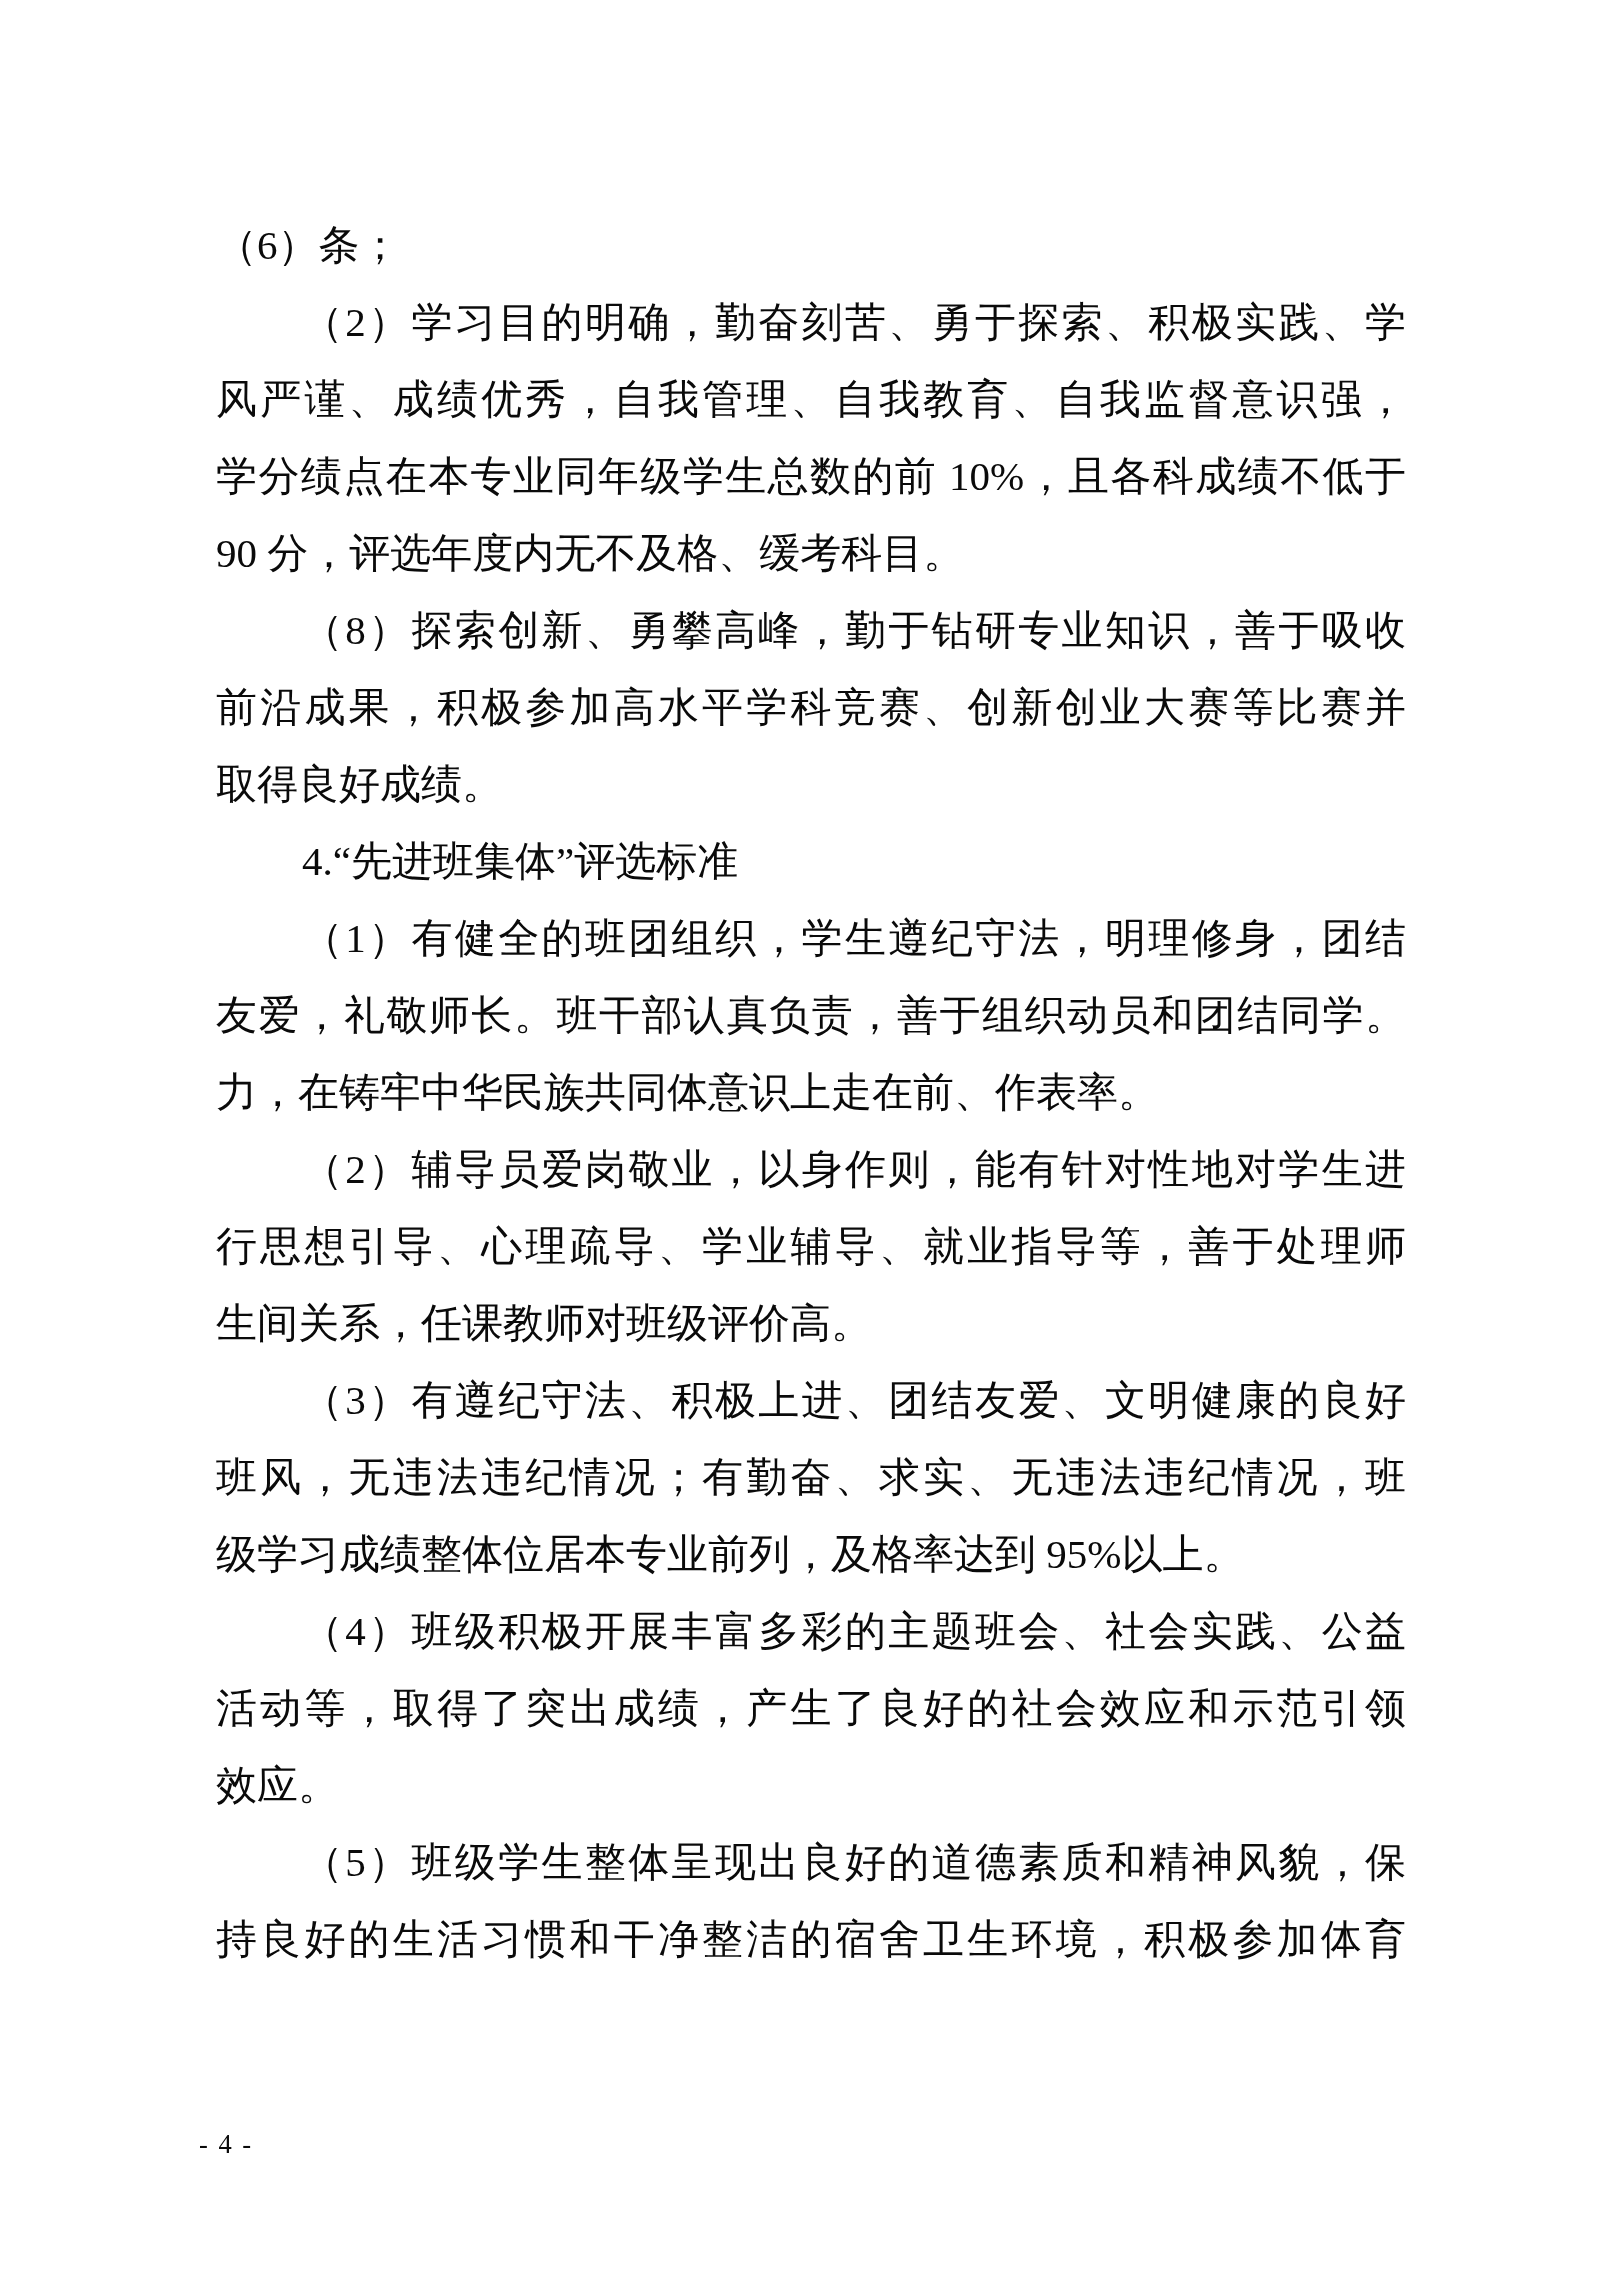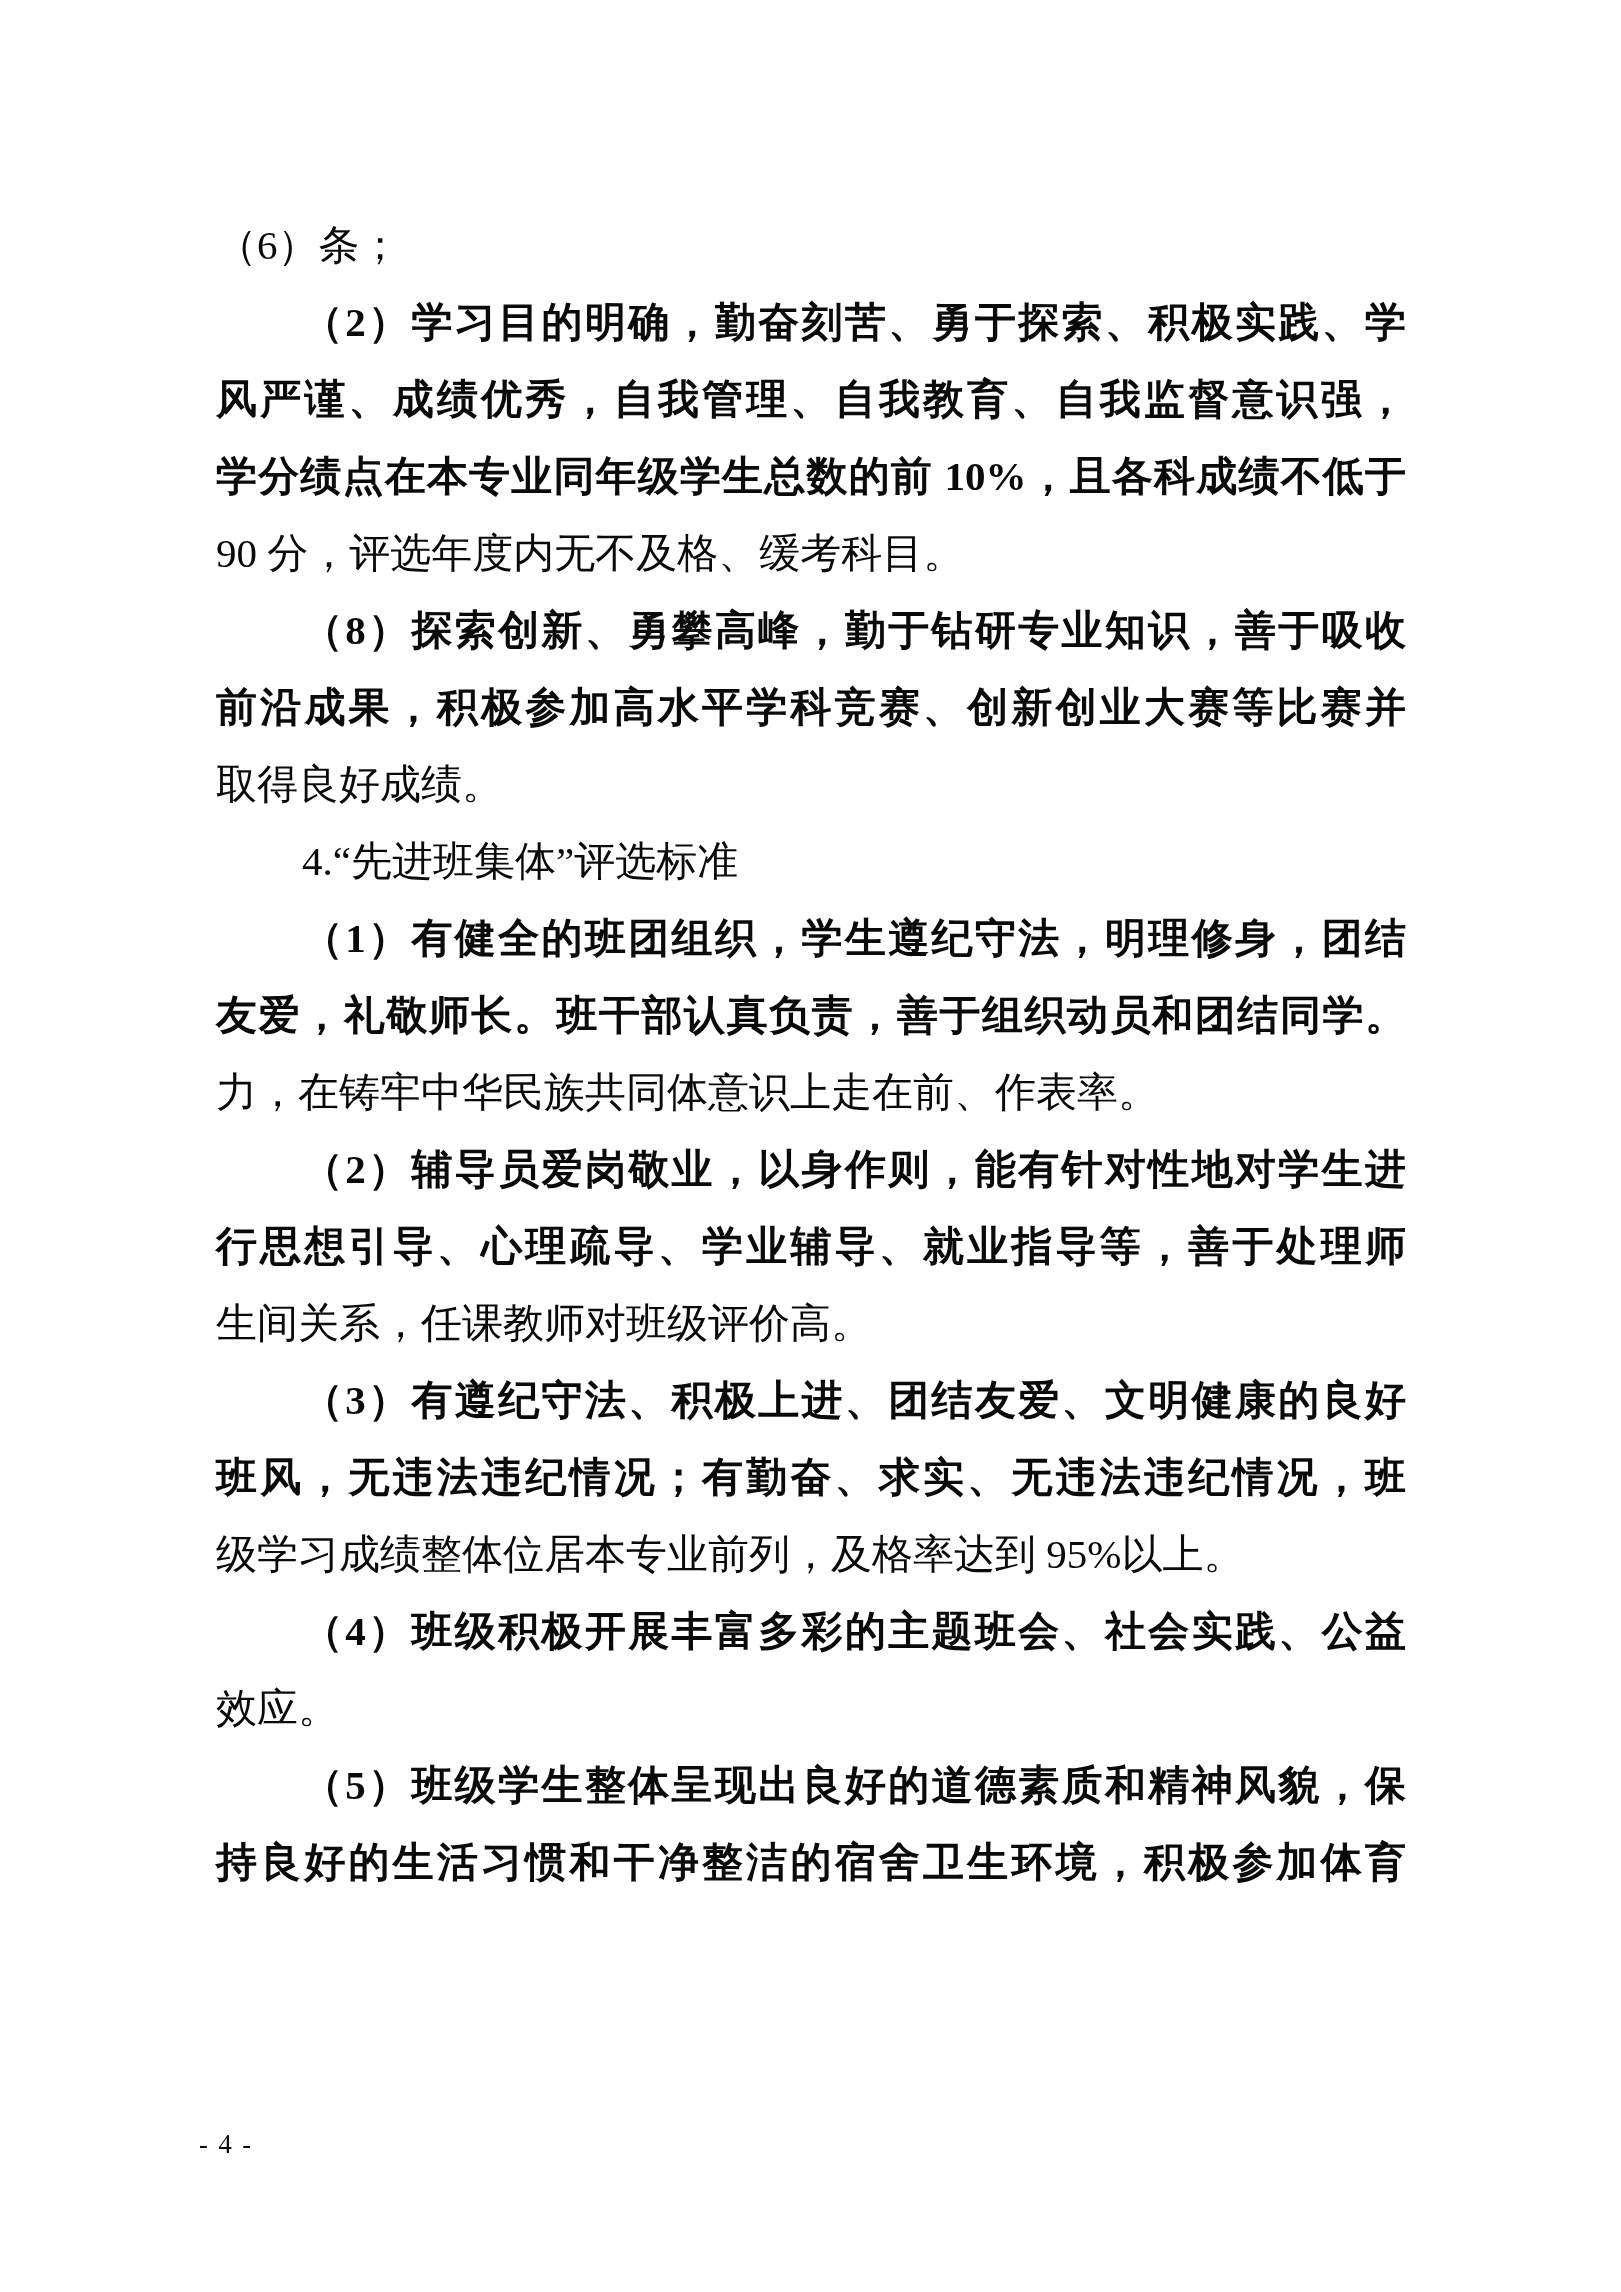--- a/index.html
+++ b/index.html
@@ -27,21 +27,20 @@
     line-height: 77px;
     font-size: 41px;
     text-align: left;
     white-space: nowrap;
   }
   .line.justify {
     white-space: normal;
     text-align: justify;
     text-align-last: justify;
     text-justify: inter-character;
-    font-weight: bold;
   }
   .line.indent {
     text-indent: 86px;
   }
   .line.heading {
     font-weight: normal;
     white-space: nowrap;
   }
   .footer {
     position: absolute;
@@ -70,19 +69,20 @@
     <div class="line indent justify">（1）有健全的班团组织，学生遵纪守法，明理修身，团结</div>
     <div class="line justify">友爱，礼敬师长。班干部认真负责，善于组织动员和团结同学。</div>
     <div class="line">力，在铸牢中华民族共同体意识上走在前、作表率。</div>
     <div class="line indent justify">（2）辅导员爱岗敬业，以身作则，能有针对性地对学生进</div>
     <div class="line justify">行思想引导、心理疏导、学业辅导、就业指导等，善于处理师</div>
     <div class="line">生间关系，任课教师对班级评价高。</div>
     <div class="line indent justify">（3）有遵纪守法、积极上进、团结友爱、文明健康的良好</div>
     <div class="line justify">班风，无违法违纪情况；有勤奋、求实、无违法违纪情况，班</div>
     <div class="line">级学习成绩整体位居本专业前列，及格率达到 95%以上。</div>
     <div class="line indent justify">（4）班级积极开展丰富多彩的主题班会、社会实践、公益</div>
+    <div class="line justify">活动等，取得了突出成绩，产生了良好的社会效应和示范引领</div>
     <div class="line">效应。</div>
     <div class="line indent justify">（5）班级学生整体呈现出良好的道德素质和精神风貌，保</div>
     <div class="line justify">持良好的生活习惯和干净整洁的宿舍卫生环境，积极参加体育</div>
   </div>
   <div class="footer">- 4 -</div>
 </div>
 
 
 </body></html>

